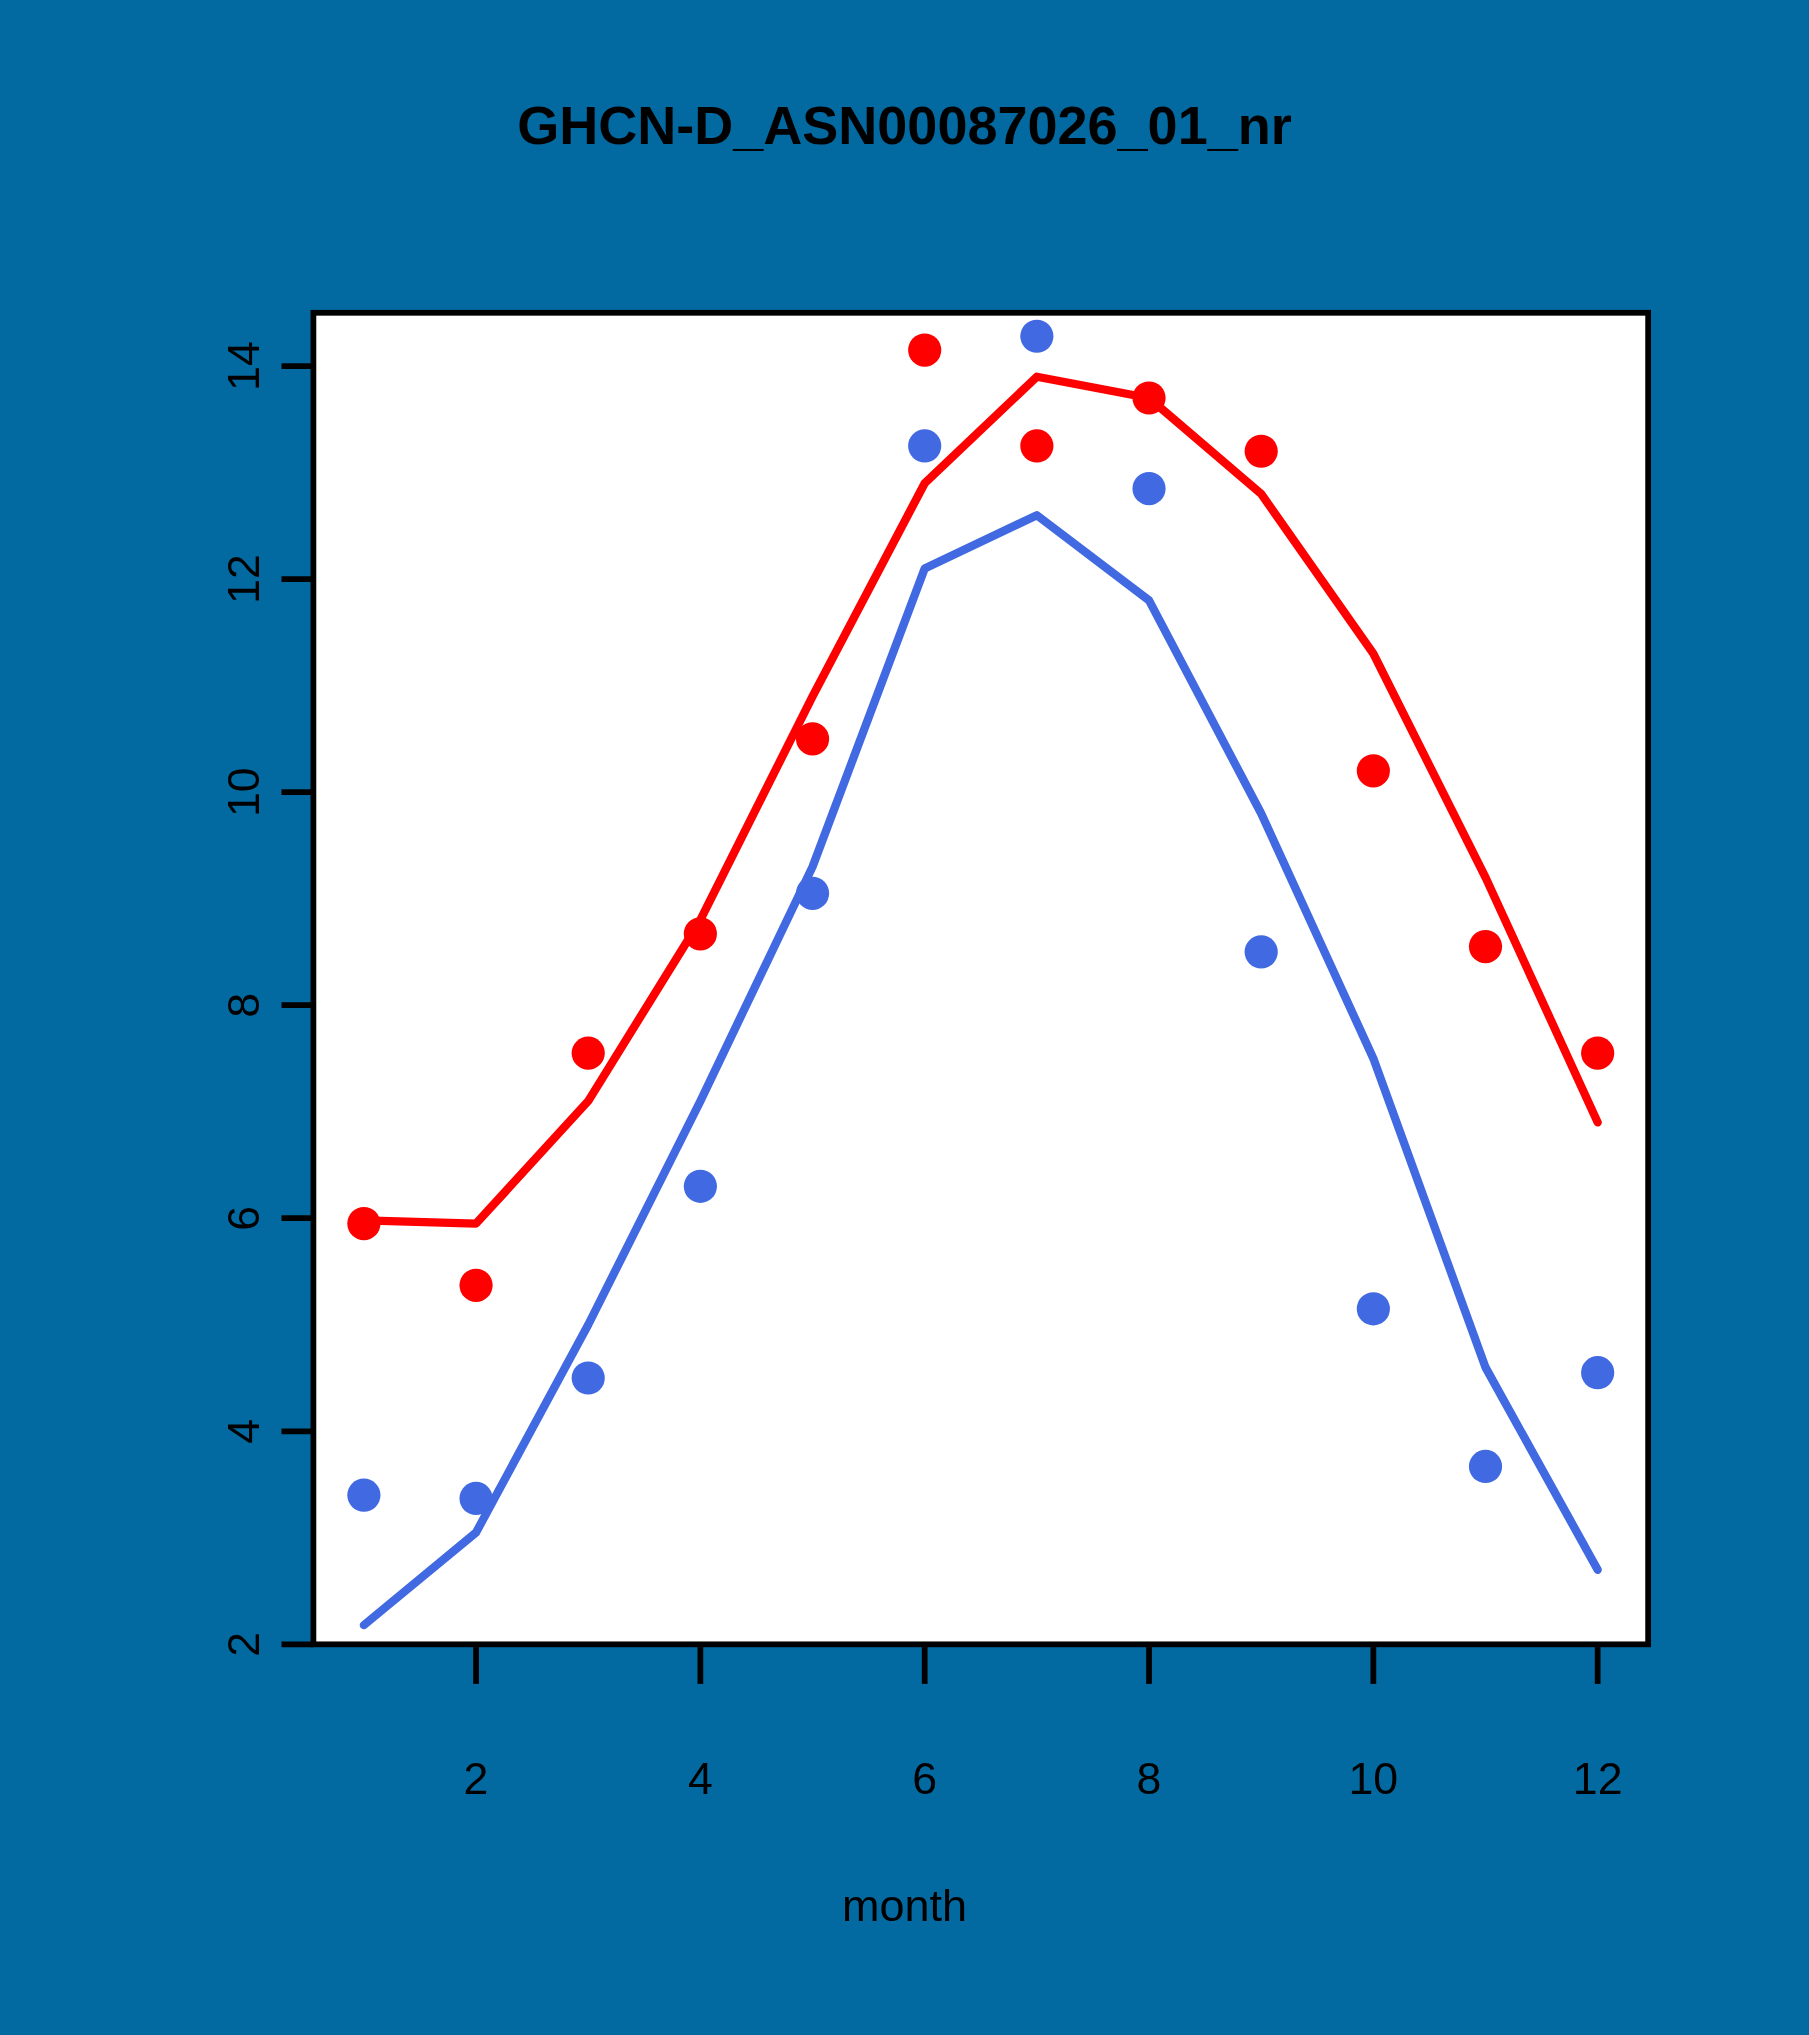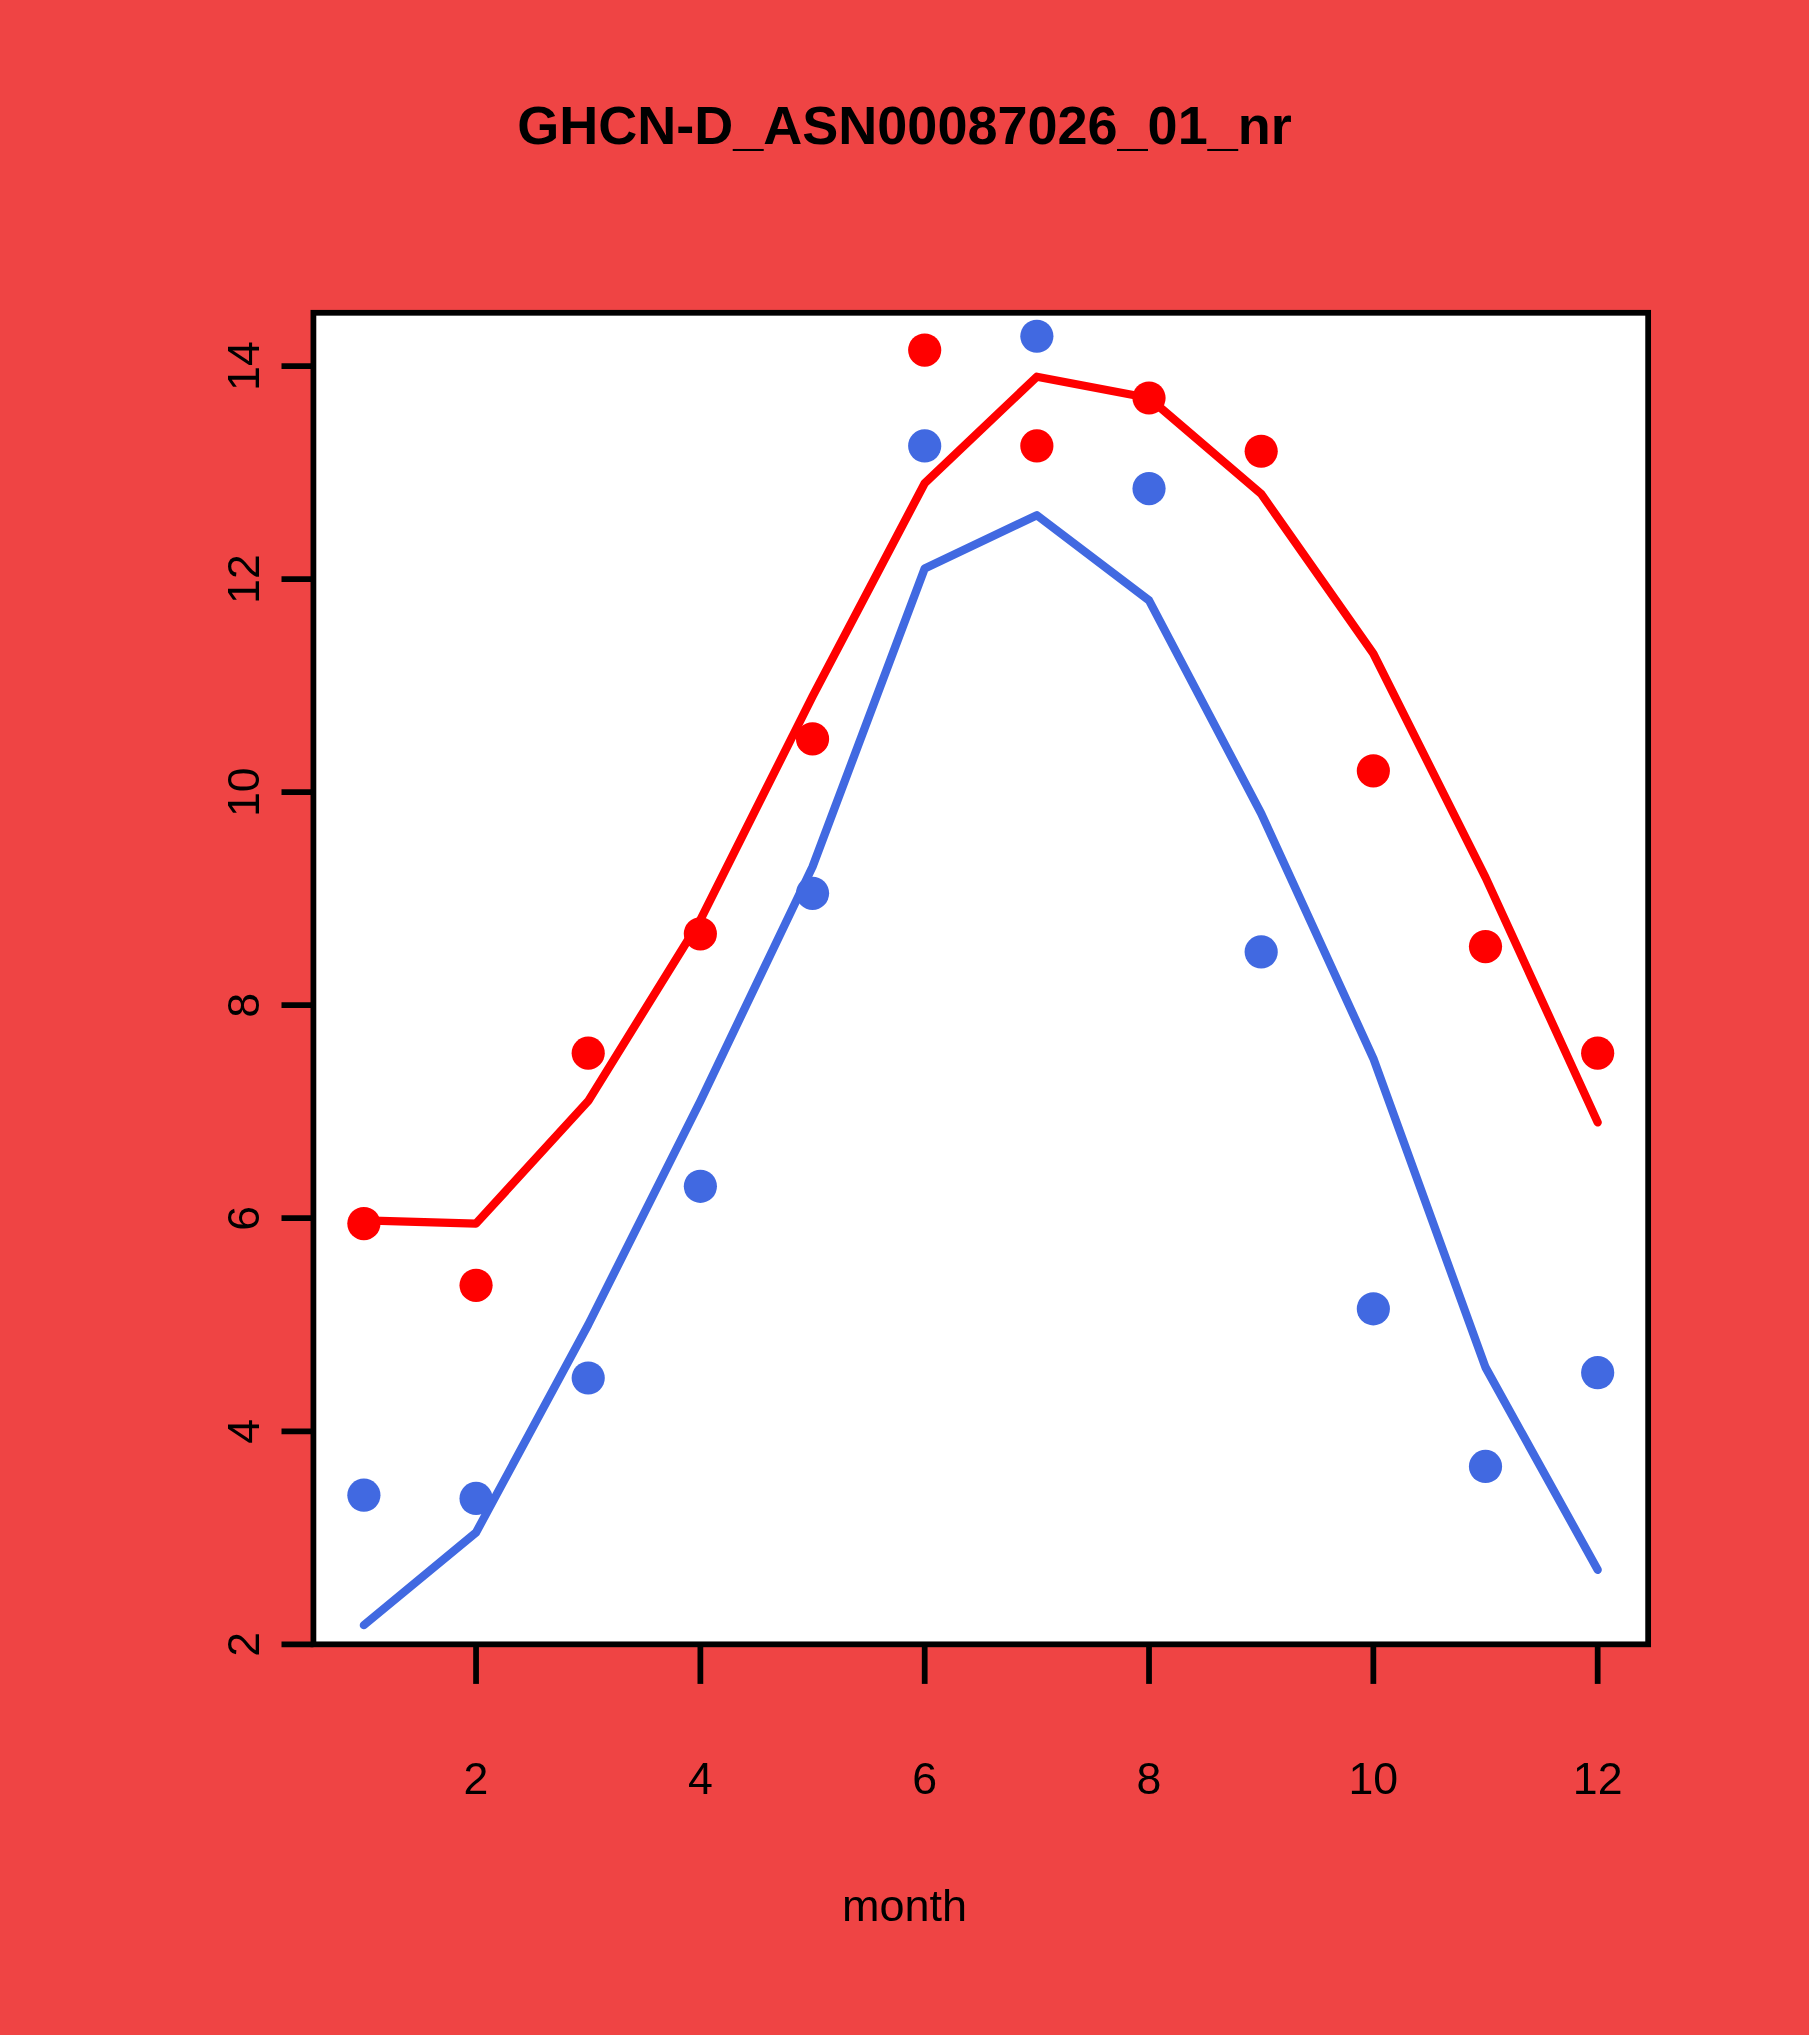--- a/index.html
+++ b/index.html
@@ -7,21 +7,21 @@
     padding: 0;
     background: #ffffff;
   }
   body {
     font-family: "Liberation Sans", sans-serif;
   }
   #root {
     position: relative;
     width: 1809px;
     height: 2035px;
-    background: #ef4444;
+    background: #0369a1;
     overflow: hidden;
   }
   #plot-title {
     position: absolute;
     left: 0;
     top: 94px;
     width: 1809px;
     text-align: center;
     font-family: "Liberation Sans", sans-serif;
     font-weight: bold;

